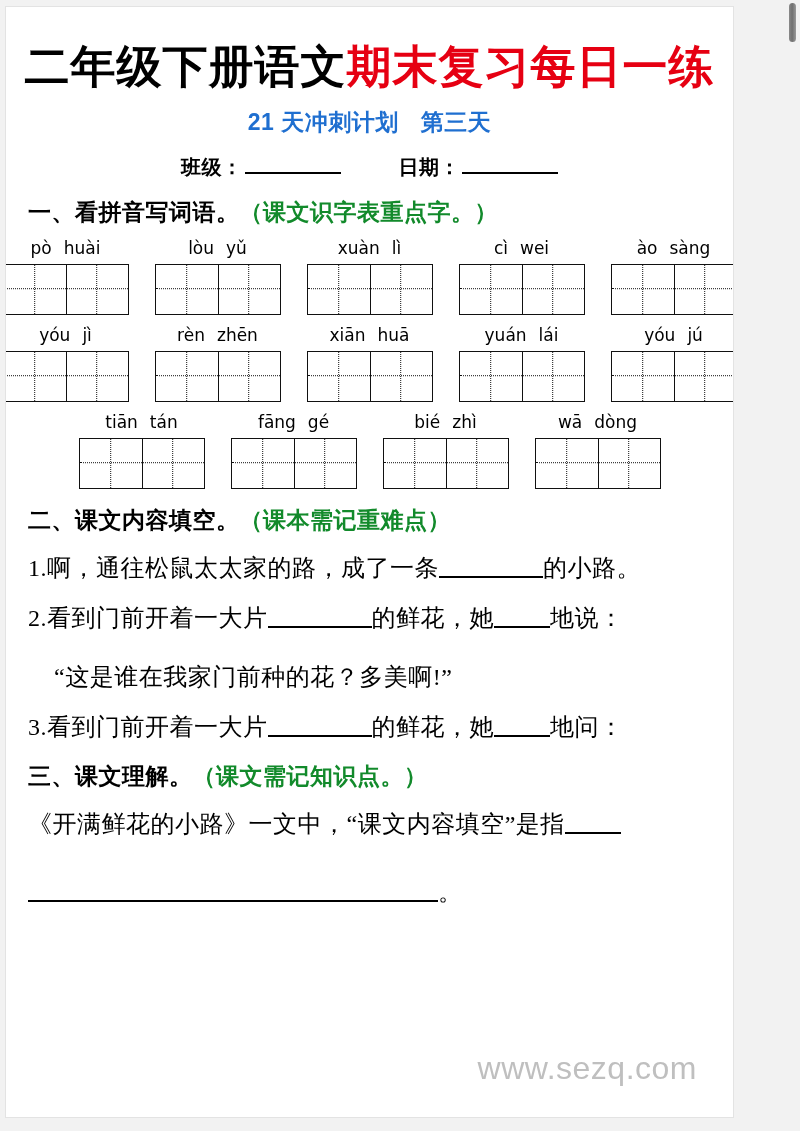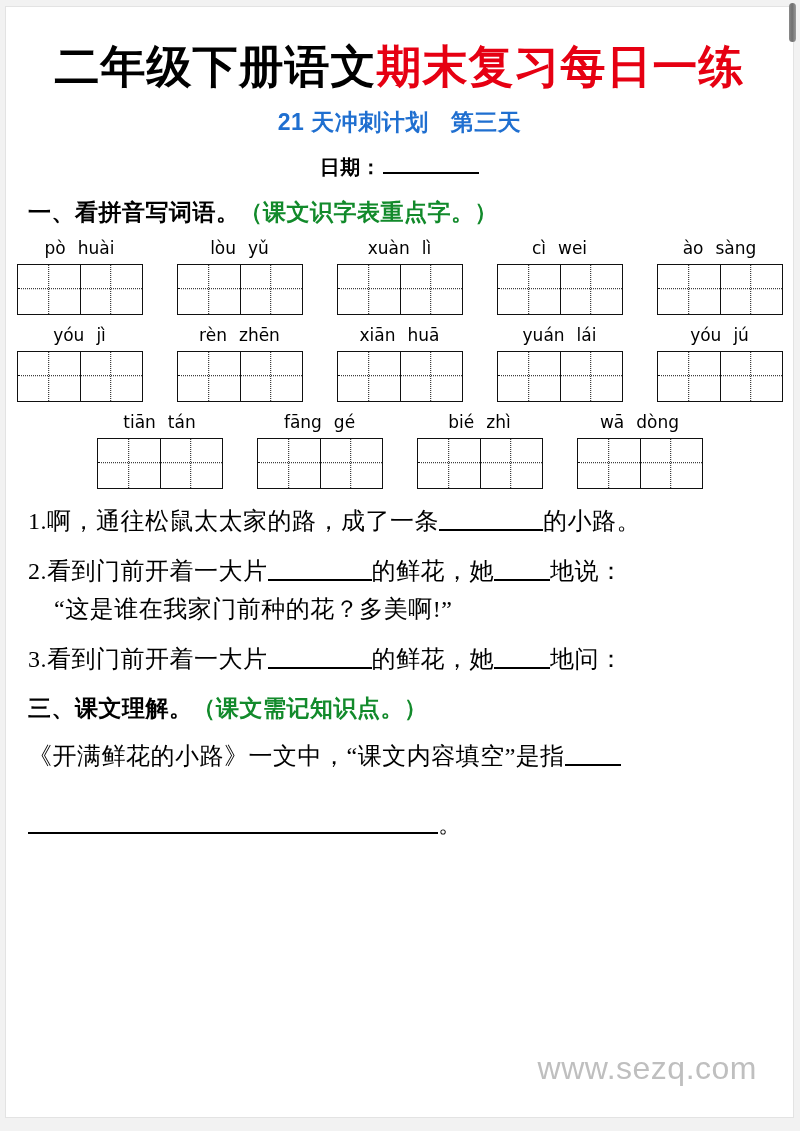--- a/index.html
+++ b/index.html
@@ -12,21 +12,21 @@
     height: 1131px;
     overflow: hidden;
     font-family: "Liberation Sans", sans-serif;
   }
 
   
   #page {
     position: absolute;
     left: 5px;
     top: 6px;
-    width: 789px;
+    width: 729px;
     height: 1112px;
     background: #ffffff;
     border: 1px solid #e3e3e3;
     box-sizing: border-box;
     overflow: hidden;
   }
 
   
   #scrollbar-track {
     position: absolute;
@@ -103,21 +103,21 @@
     color: #000;
     letter-spacing: 0.5px;
   }
   .section-head .note { color: #128a2b; margin-top: 10px; }
 
   
   .pinyin-block { margin-top: 10px; }
   .pinyin-row {
     display: flex;
     justify-content: center;
-    gap: 34px;
+    gap: 26px;
     margin-bottom: 10px;
   }
   .word-cell { width: 126px; }
   .pinyin-text {
     font-family: "DejaVu Sans", sans-serif;
     font-size: 17px;
     text-align: center;
     letter-spacing: 0px;
     white-space: nowrap;
     margin-bottom: 6px;
@@ -171,21 +171,21 @@
     letter-spacing: 0.5px;
   }
   .q .blank {
     display: inline-block;
     border-bottom: 2.4px solid #000;
     vertical-align: -2px;
     height: 1px;
   }
   .bl-long  { width: 104px; }
   .bl-short { width: 56px; }
-  .q.cont { margin-left: 48px; margin-top: 2px; }
+  .q.cont { margin-left: 48px; margin-top: 23px; }
 
   .answer-line {
     margin: 34px 0 0 22px;
     font-family: "Liberation Serif", "DejaVu Serif", serif;
     font-size: 24px;
     color: #000;
   }
   .answer-line .blank-full {
     display: inline-block;
     width: 410px;
@@ -215,20 +215,24 @@
   <div class="title-line">
     <span class="t-black">二年级下册语文</span><span class="t-red">期末复习每日一练</span>
   </div>
 
   <div class="subtitle">
     <span>21 天冲刺计划</span><span class="sub-gap"></span><span>第三天</span>
   </div>
 
   <div class="info-row">
     <div class="info-item">
+      <span class="info-label">班级：</span>
+      <span class="rule rule-class"></span>
+    </div>
+    <div class="info-item">
       <span class="info-label">日期：</span>
       <span class="rule rule-date"></span>
     </div>
   </div>
 
   <div class="section-head">
     <span>一、看拼音写词语。</span><span class="note">（课文识字表重点字。）</span>
   </div>
 
   <div class="pinyin-block">
@@ -331,20 +335,23 @@
         <div class="word-cell">
           <div class="pinyin-text"><span class="py">wā</span><span class="py">dòng</span></div>
           <div class="tzg">
             <div class="half"></div>
             <div class="half"></div>
           </div>
         </div>
       </div>
   </div>
 
+  <div class="section-head">
+    <span>二、课文内容填空。</span><span class="note">（课本需记重难点）</span>
+  </div>
 
   <div class="q">
     <span>1.啊，通往松鼠太太家的路，成了一条</span><span class="blank bl-long"></span><span>的小路。</span>
   </div>
 
   <div class="q">
     <span>2.看到门前开着一大片</span><span class="blank bl-long"></span><span>的鲜花，她</span><span class="blank bl-short"></span><span>地说：</span>
   </div>
   <div class="q cont">“这是谁在我家门前种的花？多美啊!”</div>
 

